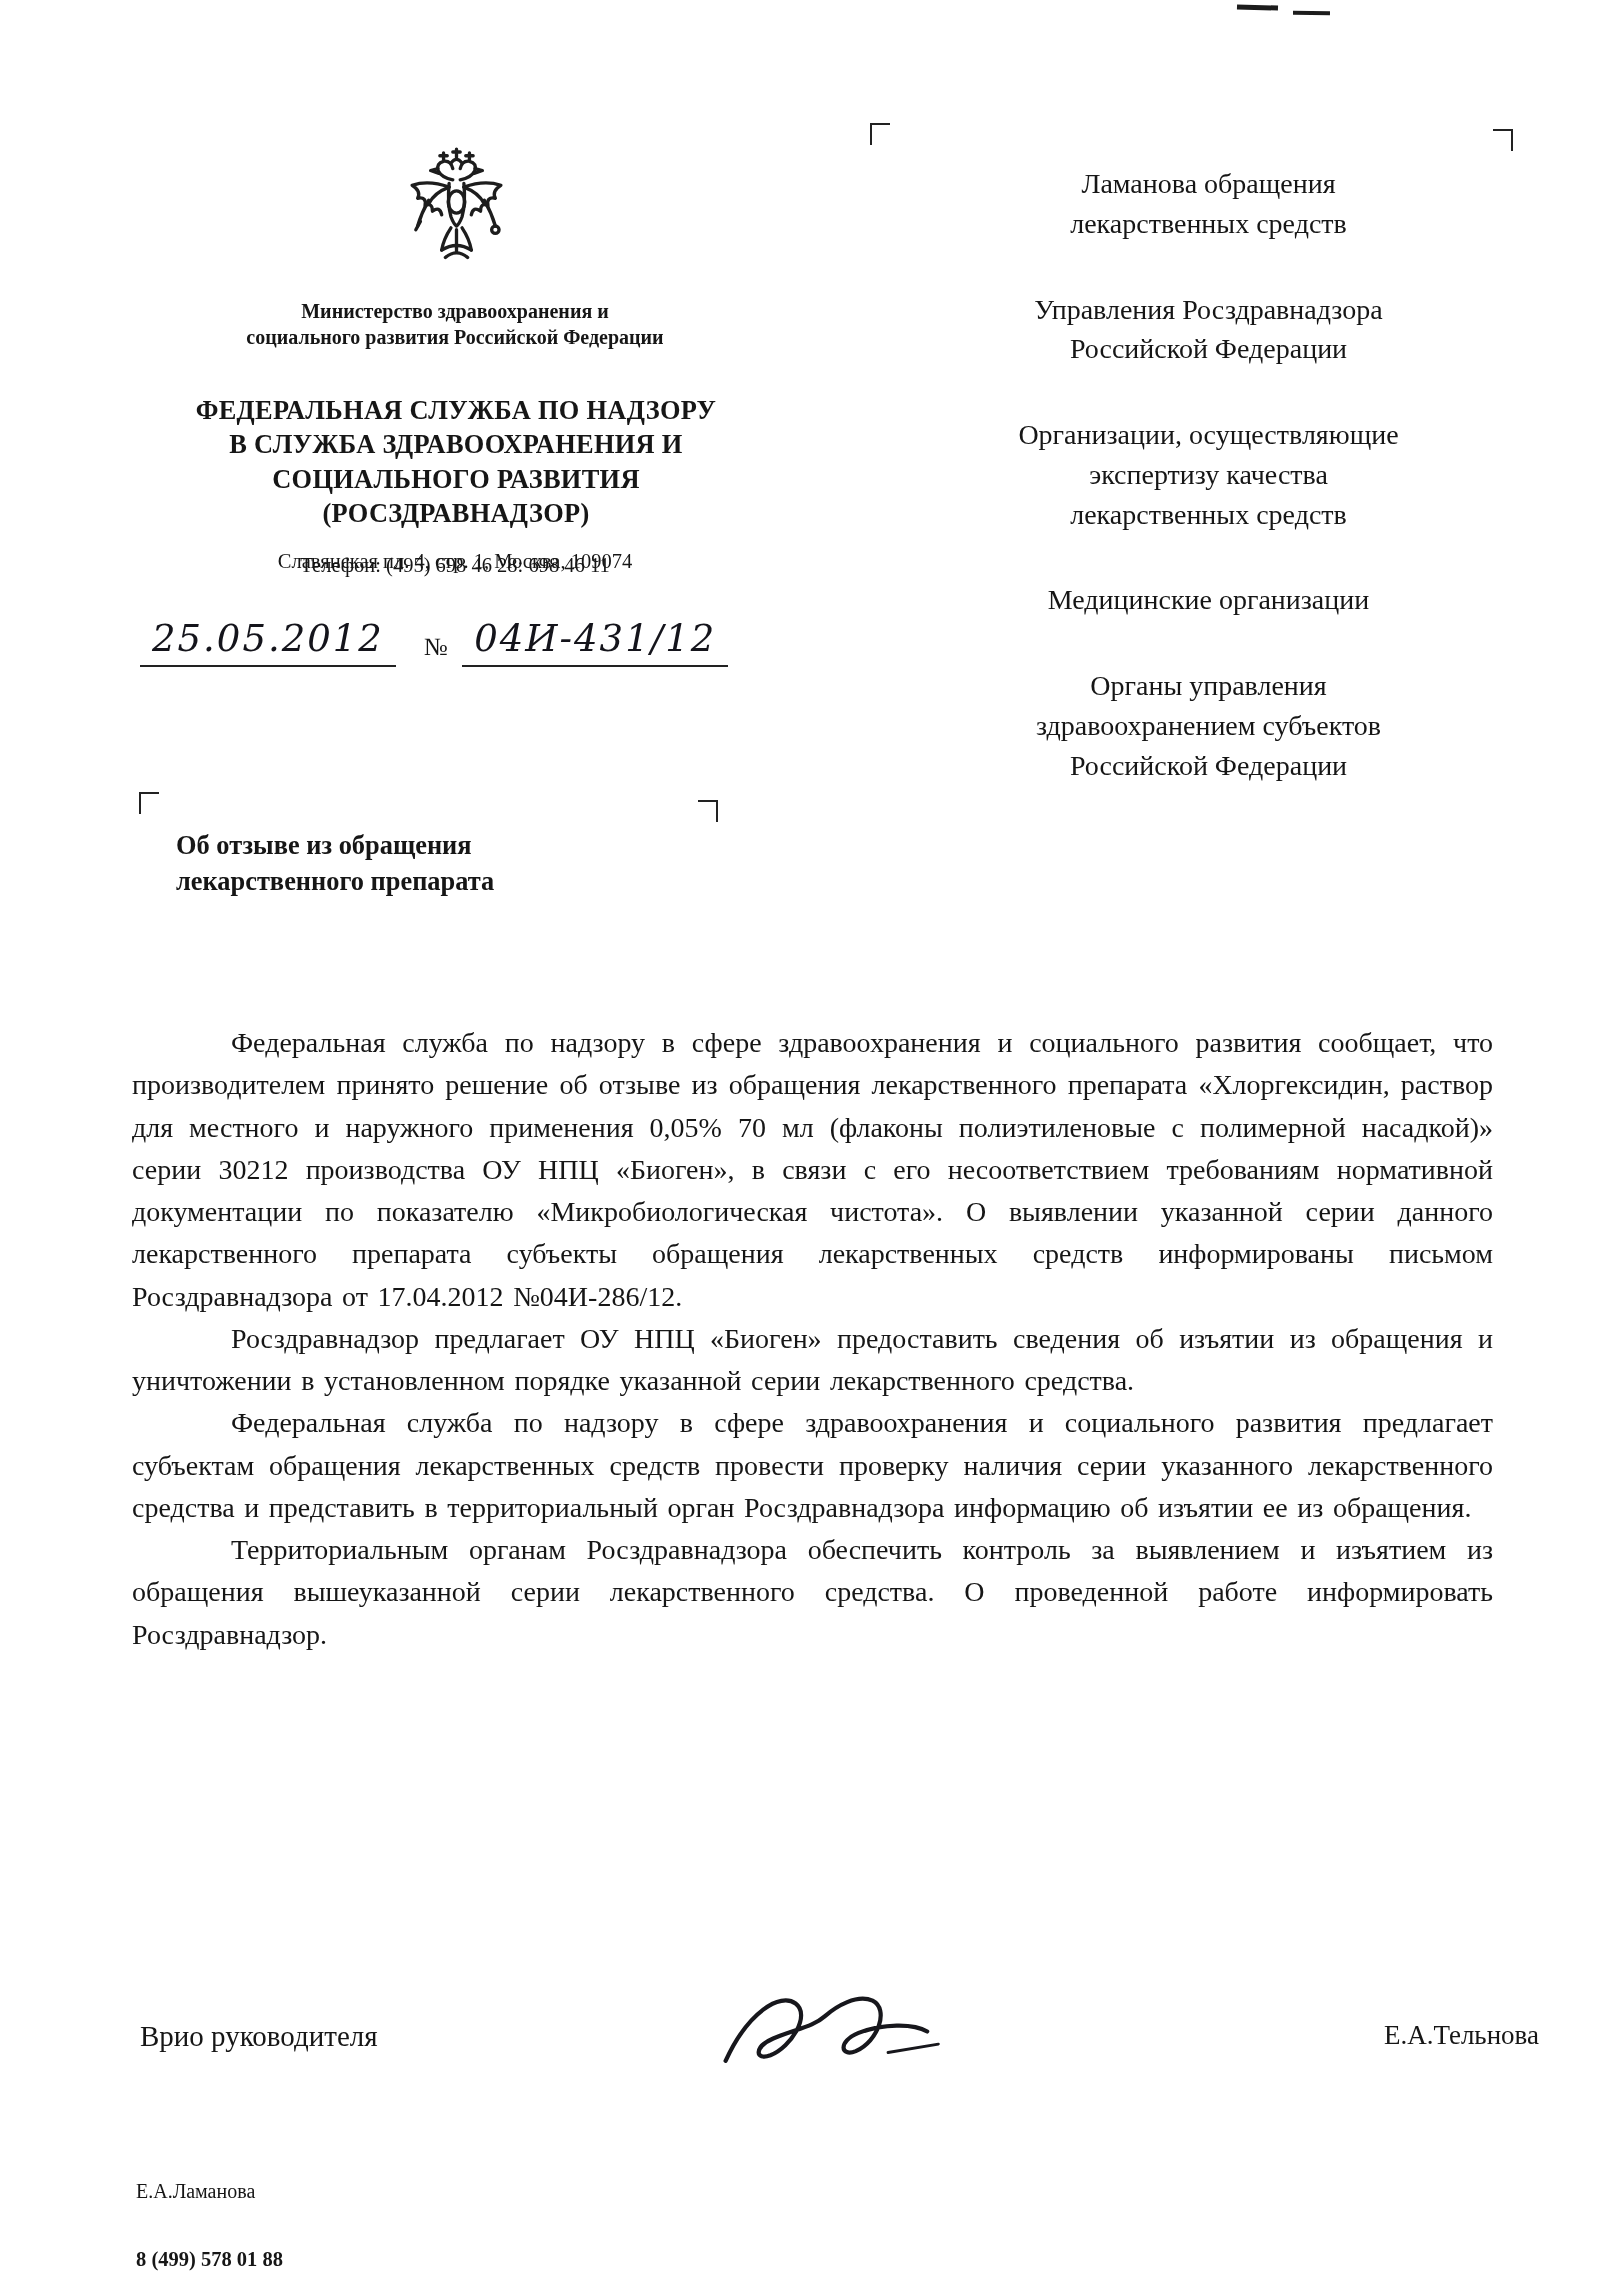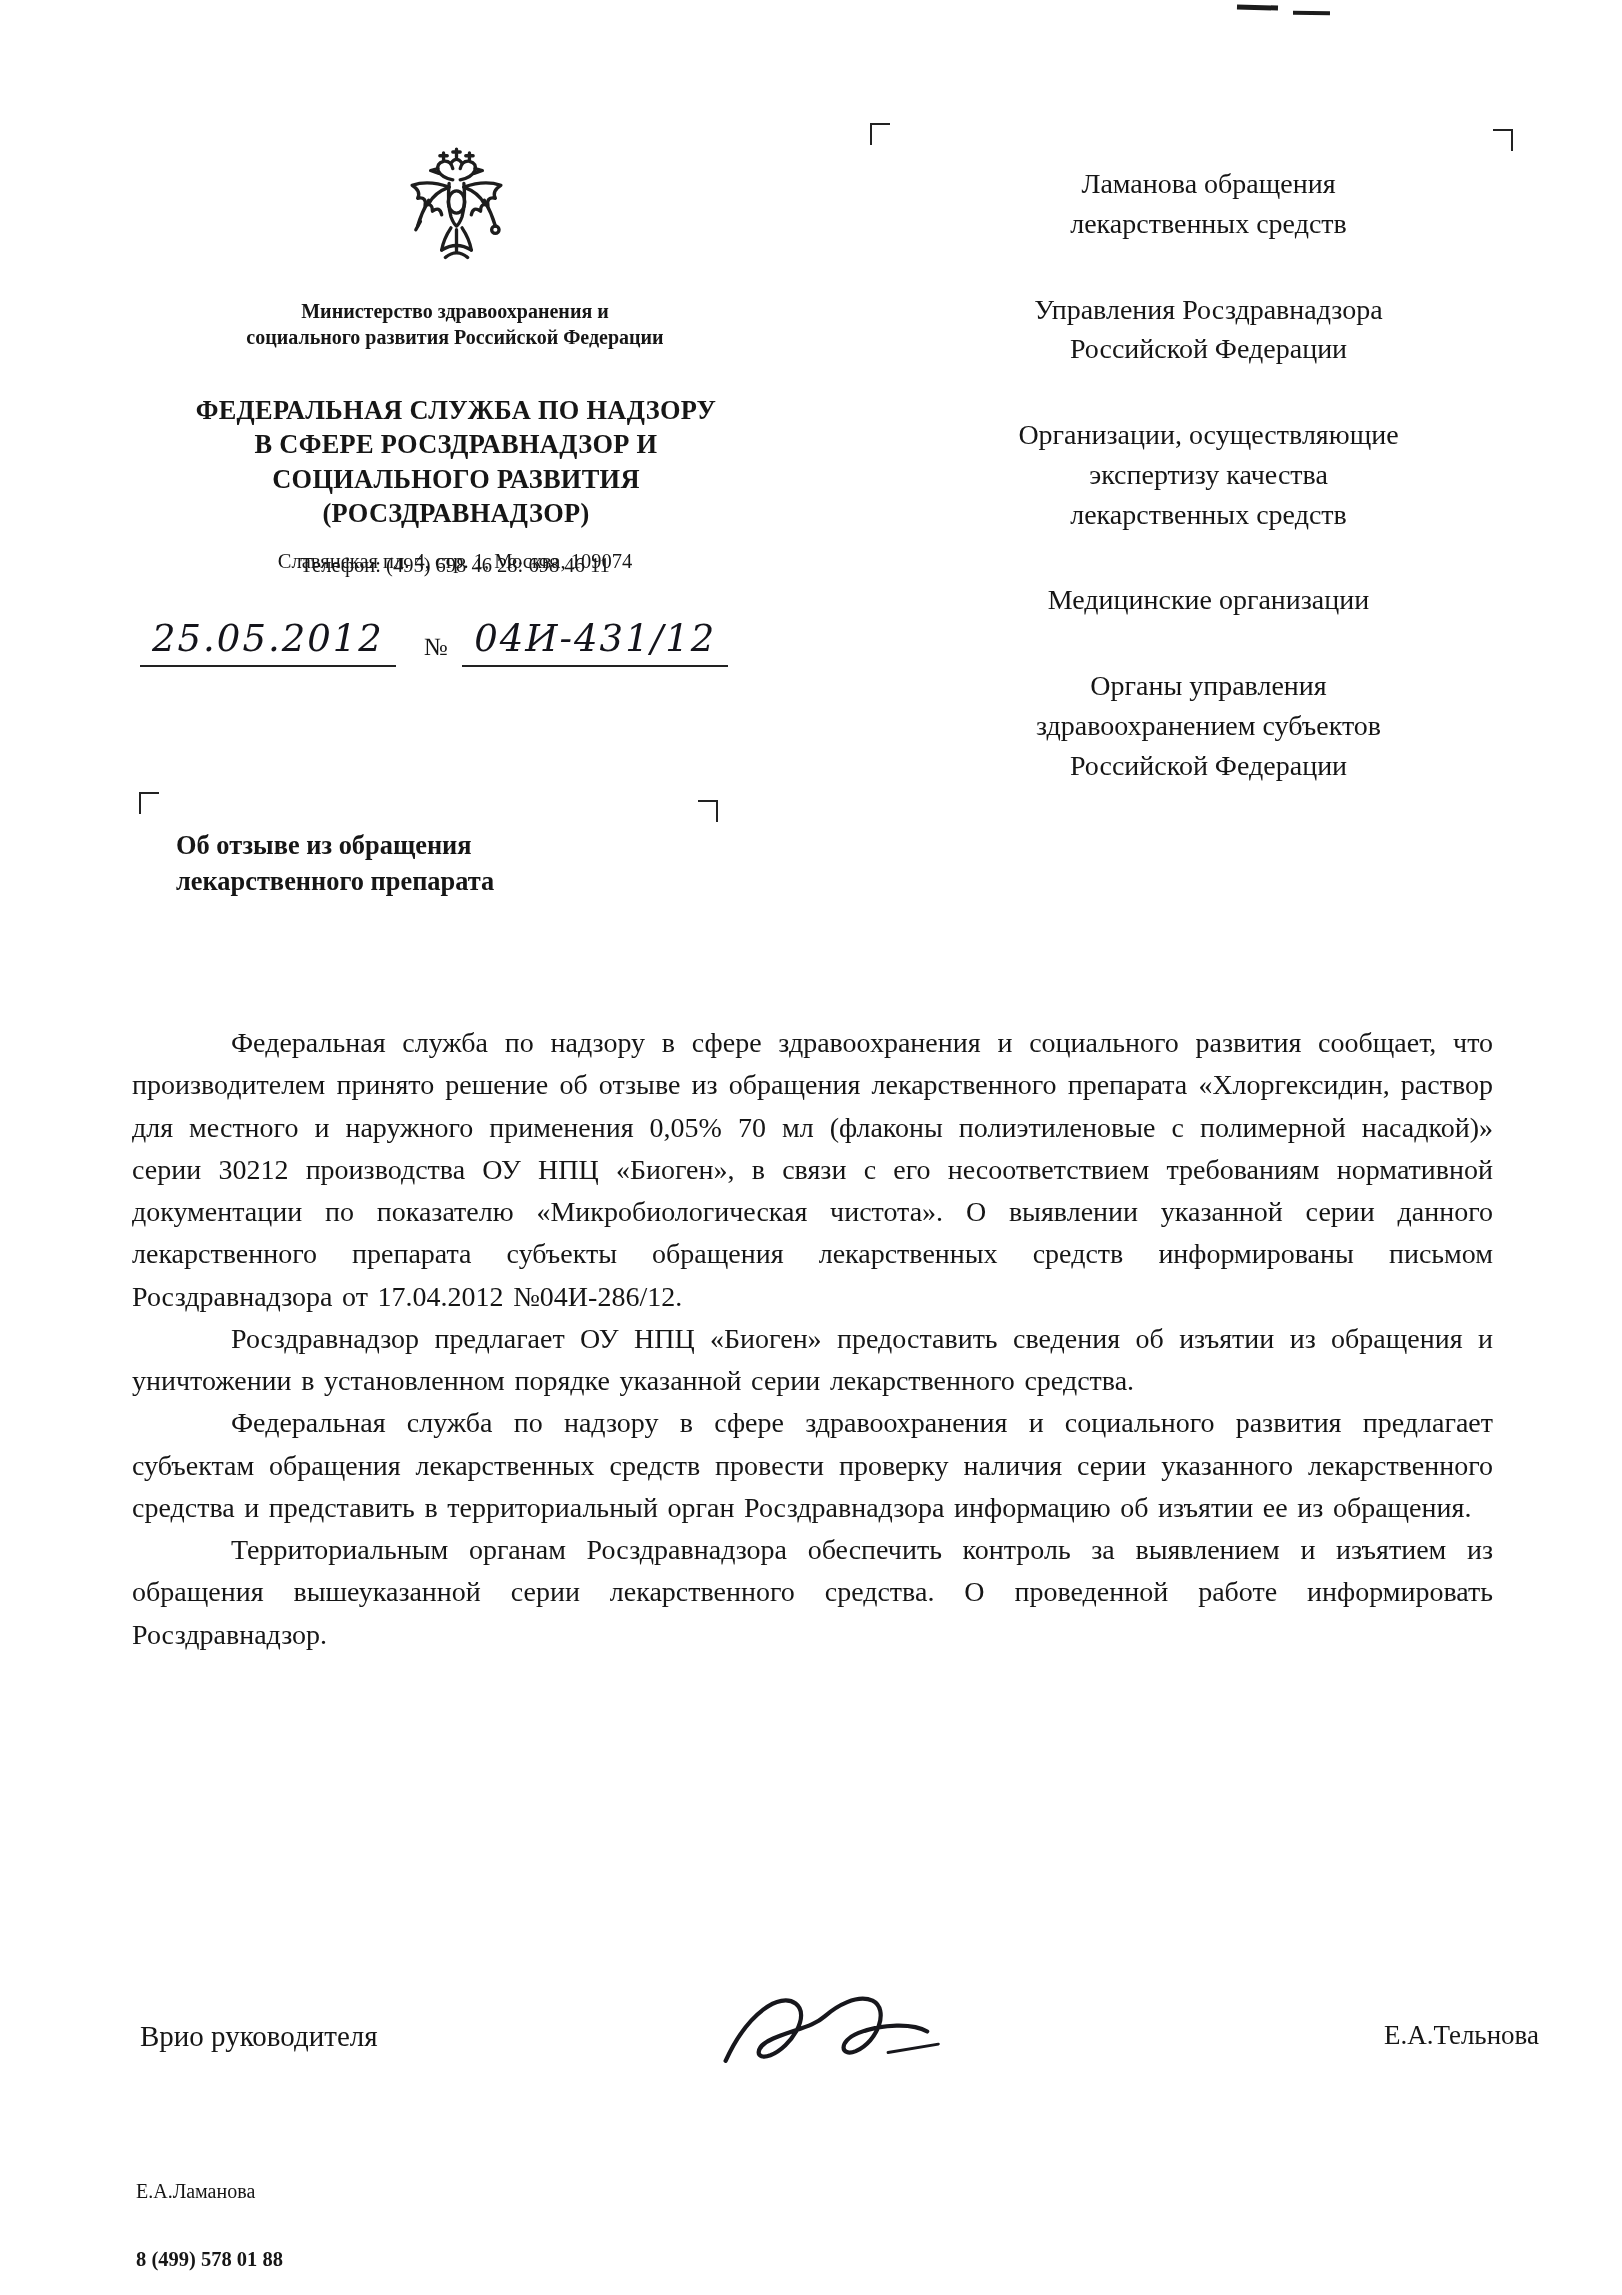--- a/index.html
+++ b/index.html
@@ -127,21 +127,21 @@
     </g>
   </svg>
 
   <div class="ministry">
     <div>Министерство здравоохранения и</div>
     <div>социального развития Российской Федерации</div>
   </div>
 
   <div class="agency">
     <div>ФЕДЕРАЛЬНАЯ СЛУЖБА ПО НАДЗОРУ</div>
-    <div>В СФЕРЕ РОСЗДРАВНАДЗОР И</div>
+    <div>В СЛУЖБА ЗДРАВООХРАНЕНИЯ И</div>
     <div>СОЦИАЛЬНОГО РАЗВИТИЯ</div>
     <div>(РОСЗДРАВНАДЗОР)</div>
   </div>
 
   <div class="addr-line1">Славянская пл. 4, стр. 1, Москва, 109074</div>
   <div class="addr-line2">Телефон: (495) 698 46 28: 698 46 11</div>
 
   <div class="ref-row">
     <span class="hw-box hw-date">
       <span class="handwriting">25.05.2012</span>

